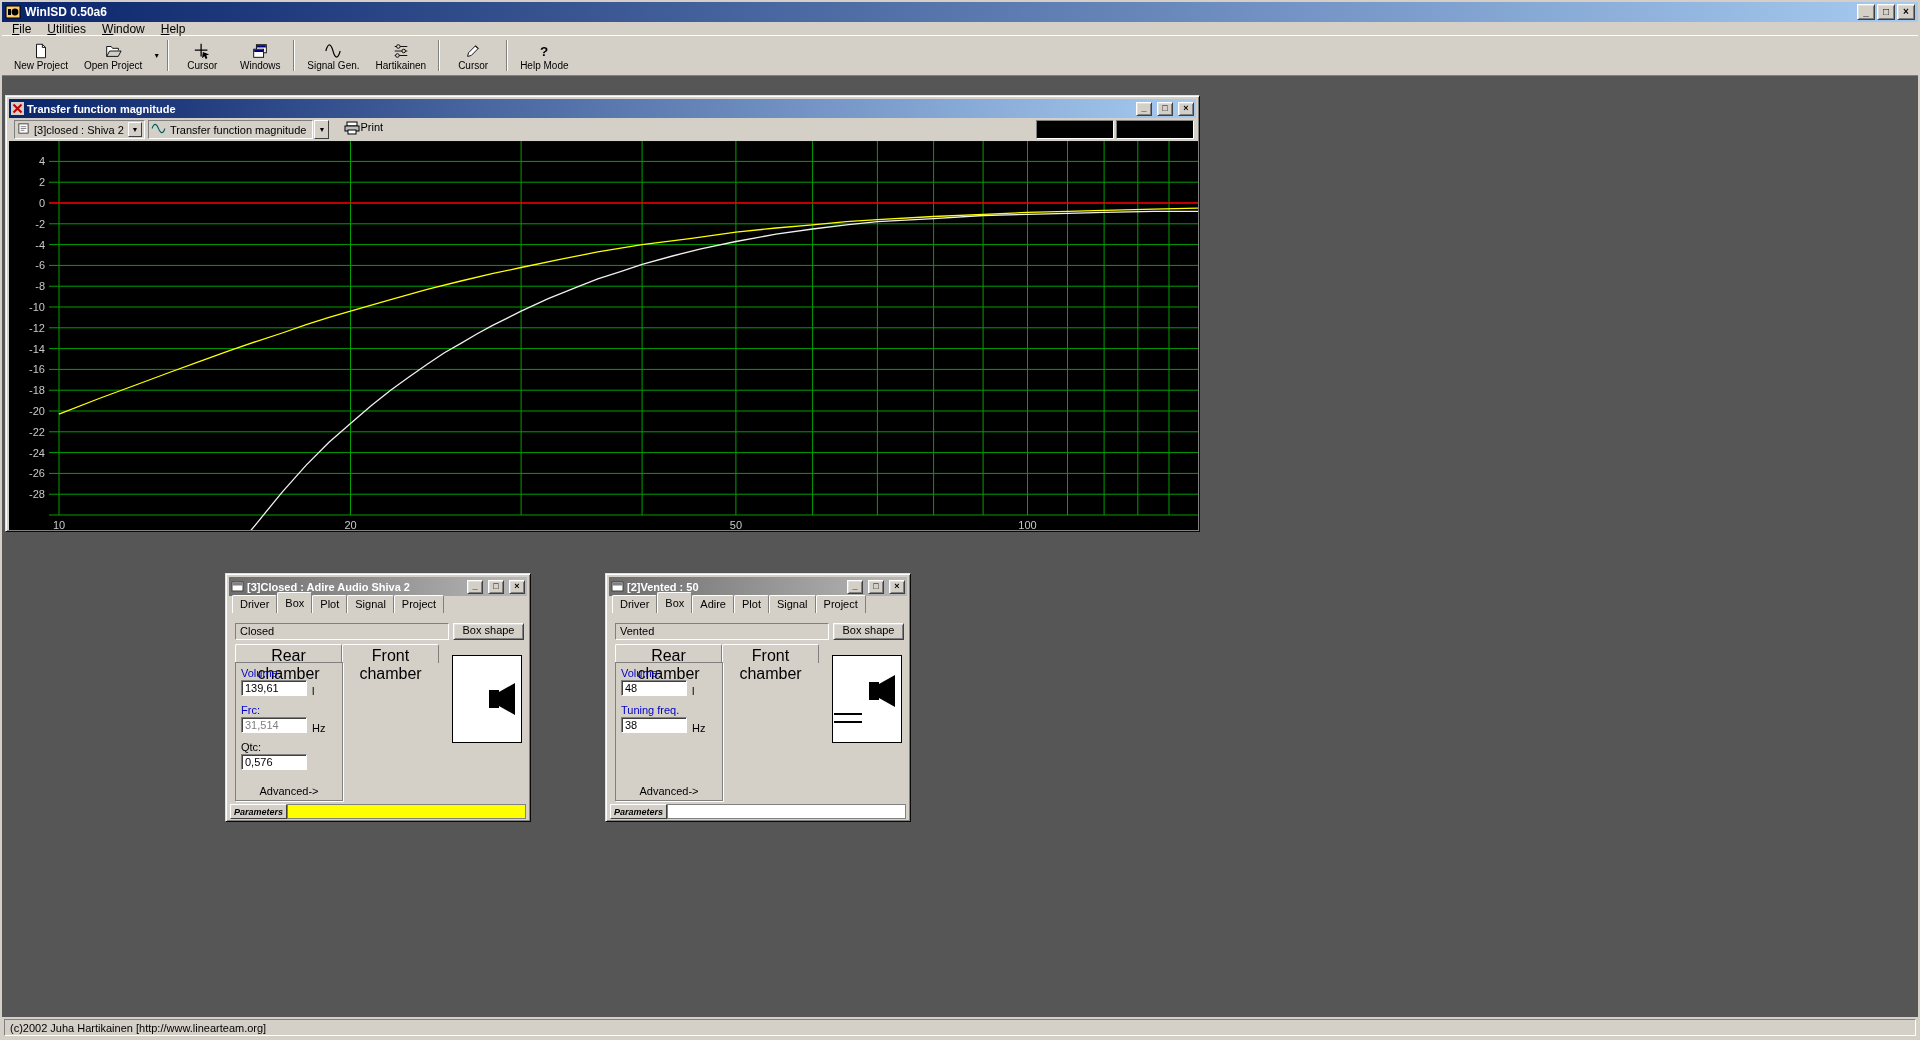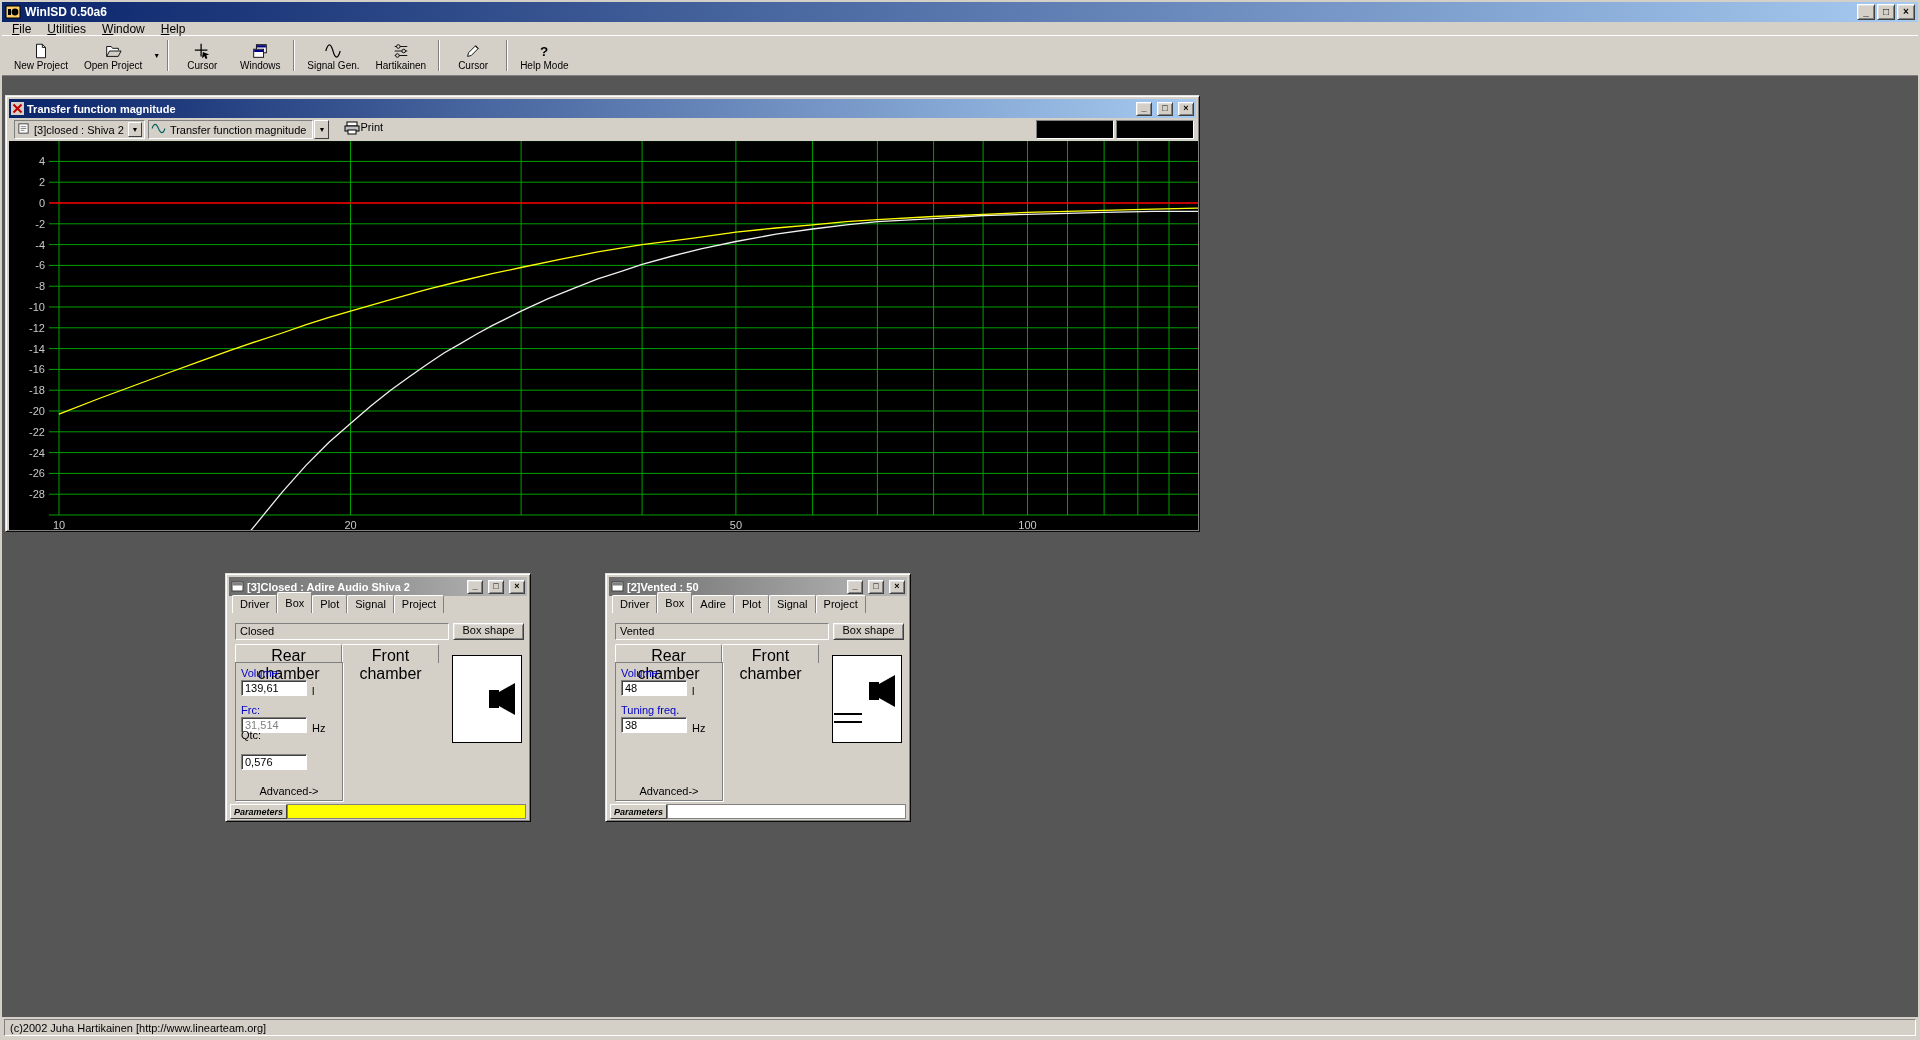--- a/index.html
+++ b/index.html
@@ -362,21 +362,21 @@
         <span class="ctab rear">Rear chamber</span>
         <span class="ctab front">Front chamber</span>
       </div>
       <div class="fieldframe">
         <span class="flabel blue" style="top:4px;">Volume:</span>
         <input class="finput" style="top: 17px;" value="139,61">
         <span class="funit" style="top:22px;">l</span>
         <span class="flabel blue" style="top:41px;">Frc:</span>
         <input class="finput disabled" style="top: 54px;" value="31,514">
         <span class="funit" style="top:59px;">Hz</span>
-        <span class="flabel" style="top:66px;text-align:right;">Qtc:</span>
+        <span class="flabel" style="top:78px;text-align:right;">Qtc:</span>
         <input class="finput" style="top: 91px;" value="0,576">
         <button class="advanced-btn">Advanced-&gt;</button>
       </div>
       <div class="preview">
         <svg width="68" height="86" viewBox="0 0 68 86">
           <rect x="36" y="34" width="10" height="18" fill="#000"></rect>
           <polygon points="46,36 62,27 62,59 46,50" fill="#000"></polygon>
         </svg>
       </div>
       <div class="wstatus">

